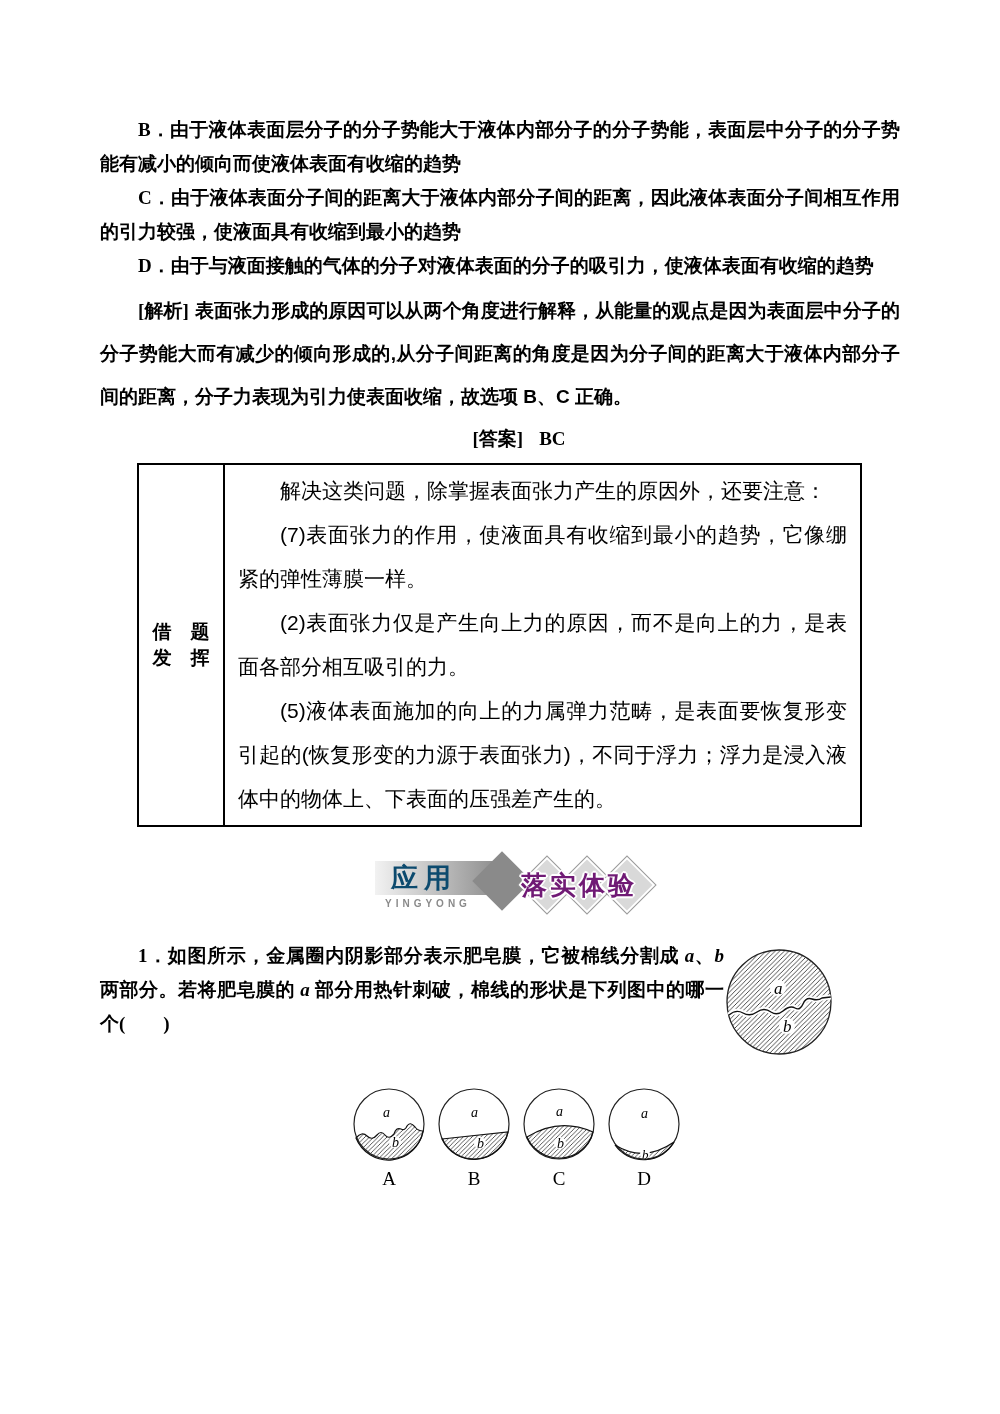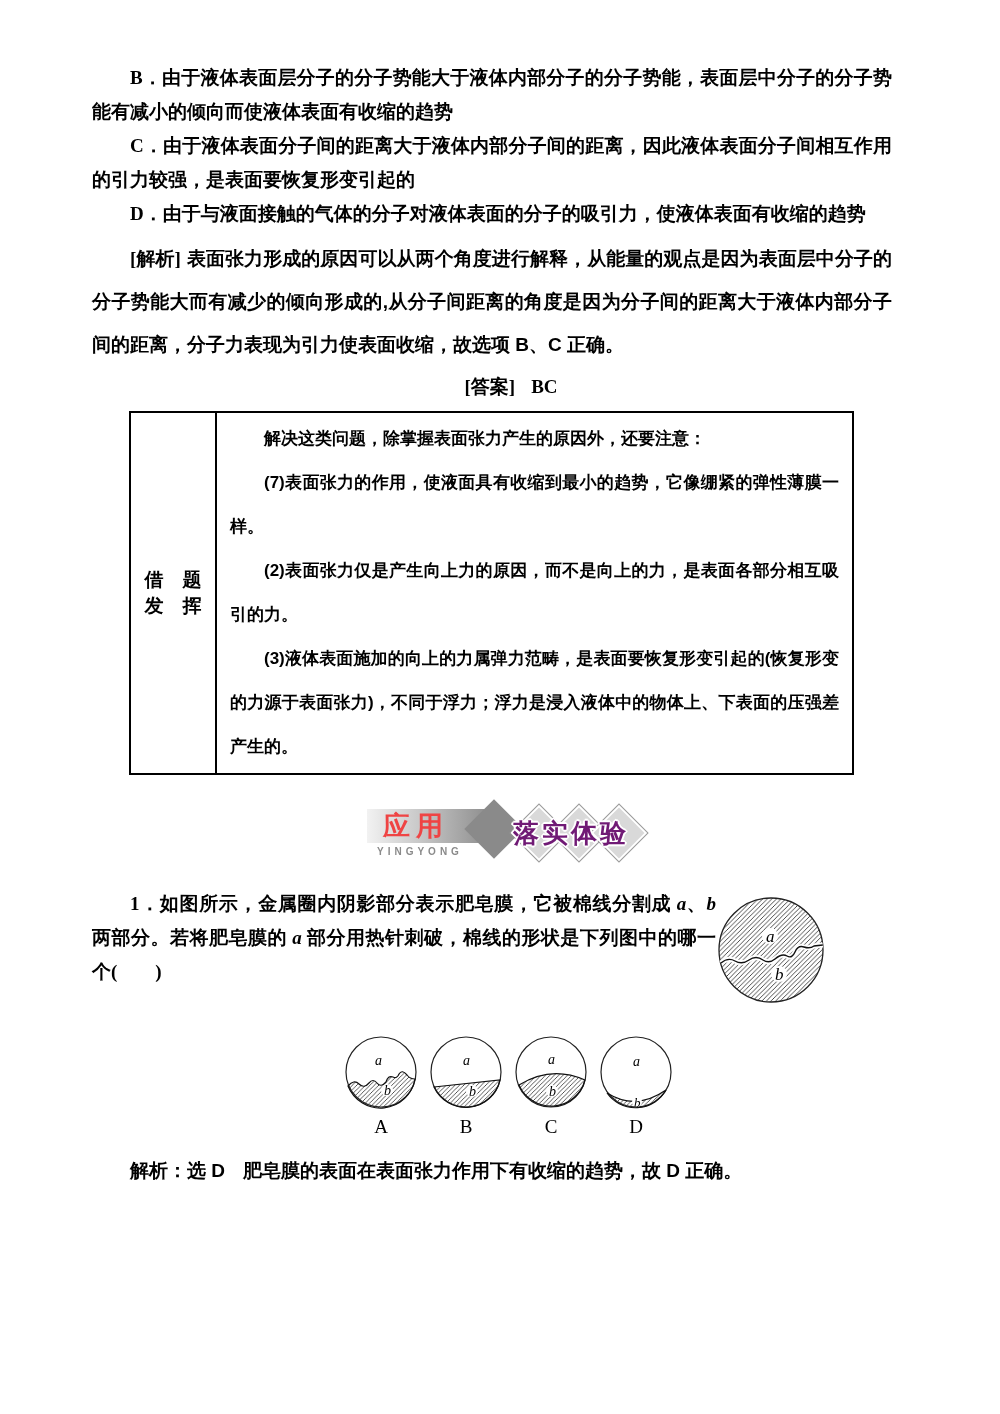--- a/index.html
+++ b/index.html
@@ -5,21 +5,21 @@
   html,body{margin:0;padding:0;background:#888;}
   .page{
     position:relative;
     width:1000px;height:1414px;
     margin:0 auto;
     background:#ffffff;
     color:#000;
     overflow:hidden;
     font-family:"Liberation Serif","DejaVu Serif",serif;
   }
-  .content{position:absolute;left:92px;top:0;width:800px;padding-top:61px;}
+  .content{position:absolute;left:100px;top:0;width:800px;padding-top:113px;}
 
   p{margin:0;}
   .opt{
     font-family:"Liberation Serif","DejaVu Serif",serif;
     font-weight:bold;font-size:19px;line-height:34px;
     text-indent:2em;text-align:justify;
   }
   .ana{
     font-family:"Liberation Sans","DejaVu Sans",sans-serif;
     font-weight:bold;font-size:19px;line-height:43px;
@@ -39,34 +39,34 @@
   }
   .nb-label{
     width:84px;flex:0 0 84px;border-right:2px solid #000;
     display:flex;flex-direction:column;justify-content:center;align-items:center;
     font-family:"Liberation Sans","DejaVu Sans",sans-serif;
     font-weight:bold;font-size:19px;
   }
   .nb-body{flex:1;padding:4px 13px;}
   .nb-body p{
     font-family:"Liberation Sans","DejaVu Sans",sans-serif;
-    font-weight:bold;font-size:17px;line-height:44px;
+    font-weight:normal;font-size:21px;line-height:44px;
     text-indent:2em;text-align:justify;
   }
 
   
   .banner{position:relative;height:62px;width:262px;margin:26px auto 0;left:6px;}
   .banner-bar{
     position:absolute;left:0;top:8px;width:120px;height:34px;
     background:linear-gradient(90deg,#f2f2f2 0%,#c7c7c7 45%,#8f8f8f 100%);
   }
   .banner-title{
     position:absolute;left:16px;top:8px;height:46px;line-height:34px;
     font-family:"Liberation Sans","DejaVu Sans",sans-serif;
-    font-weight:bold;font-size:27px;color:#ef4444;letter-spacing:6px;white-space:nowrap;
+    font-weight:bold;font-size:27px;color:#0c4a6e;letter-spacing:6px;white-space:nowrap;
   }
   .banner-sub{
     position:absolute;left:10px;top:45px;
     font-family:"Liberation Sans","DejaVu Sans",sans-serif;
     font-weight:bold;font-size:10px;letter-spacing:4px;color:#8a8a8a;white-space:nowrap;
   }
   .banner-diamond{
     position:absolute;left:106px;top:7px;width:42px;height:42px;
     background:#8a8a8a;transform:rotate(45deg);
   }
@@ -112,37 +112,37 @@
   svg{display:block;}
   svg text{font-family:"Liberation Serif","DejaVu Serif",serif;font-style:italic;}
 </style>
 </head>
 <body>
 
 <div class="page">
   <div class="content">
 
     <p class="opt">B．由于液体表面层分子的分子势能大于液体内部分子的分子势能，表面层中分子的分子势能有减小的倾向而使液体表面有收缩的趋势</p>
-    <p class="opt">C．由于液体表面分子间的距离大于液体内部分子间的距离，因此液体表面分子间相互作用的引力较强，是表面要恢复形变引起的</p>
+    <p class="opt">C．由于液体表面分子间的距离大于液体内部分子间的距离，因此液体表面分子间相互作用的引力较强，使液面具有收缩到最小的趋势</p>
     <p class="opt">D．由于与液面接触的气体的分子对液体表面的分子的吸引力，使液体表面有收缩的趋势</p>
 
     <p class="ana"><span class="ana-label">[解析]</span><span>表面张力形成的原因可以从两个角度进行解释，从能量的观点是因为表面层中分子的分子势能大而有减少的倾向形成的,从分子间距离的角度是因为分子间的距离大于液体内部分子间的距离，分子力表现为引力使表面收缩，故选项 B、C 正确。</span></p>
 
     <p class="ans"><span class="ans-label">[答案]</span><span>BC</span></p>
 
     <div class="notebox">
       <div class="nb-label">
         <span>借　题</span>
         <span>发　挥</span>
       </div>
       <div class="nb-body">
         <p>解决这类问题，除掌握表面张力产生的原因外，还要注意：</p>
         <p>(7)表面张力的作用，使液面具有收缩到最小的趋势，它像绷紧的弹性薄膜一样。</p>
         <p>(2)表面张力仅是产生向上力的原因，而不是向上的力，是表面各部分相互吸引的力。</p>
-        <p>(3)液体表面施加的向上的力属弹力范畴，是表面要恢复形变引起的(恢复形变的力源于表面张力)，不同于浮力；浮力是浸入液体中的物体上、下表面的压强差产生的。</p>
+        <p>(5)液体表面施加的向上的力属弹力范畴，是表面要恢复形变引起的(恢复形变的力源于表面张力)，不同于浮力；浮力是浸入液体中的物体上、下表面的压强差产生的。</p>
       </div>
     </div>
 
     <div class="banner">
       <div class="banner-bar"></div>
       <div class="banner-diamond"></div>
       <div class="chev chev1"></div>
       <div class="chev chev2"></div>
       <div class="chev chev3"></div>
       <div class="banner-title">应用</div>
@@ -231,17 +231,16 @@
             <path d="M10,59 Q39,77 69,56 A35,35 0 0 1 10,59 Z" fill="url(#hd)" stroke="#111" stroke-width="1.2"></path>
             <text x="36" y="32" font-size="14">a</text>
             <circle cx="40" cy="68" r="5" fill="#fff"></circle>
             <text x="37" y="73" font-size="13">b</text>
           </svg>
           <div class="choice-label">D</div>
         </div>
 
       </div>
 
-      <p class="sol"><span class="sol-prefix">解析：选 D</span><span>肥皂膜的表面在表面张力作用下有收缩的趋势，故 D 正确。</span></p>
     </div>
 
   </div>
 </div>
 
 </body></html>

